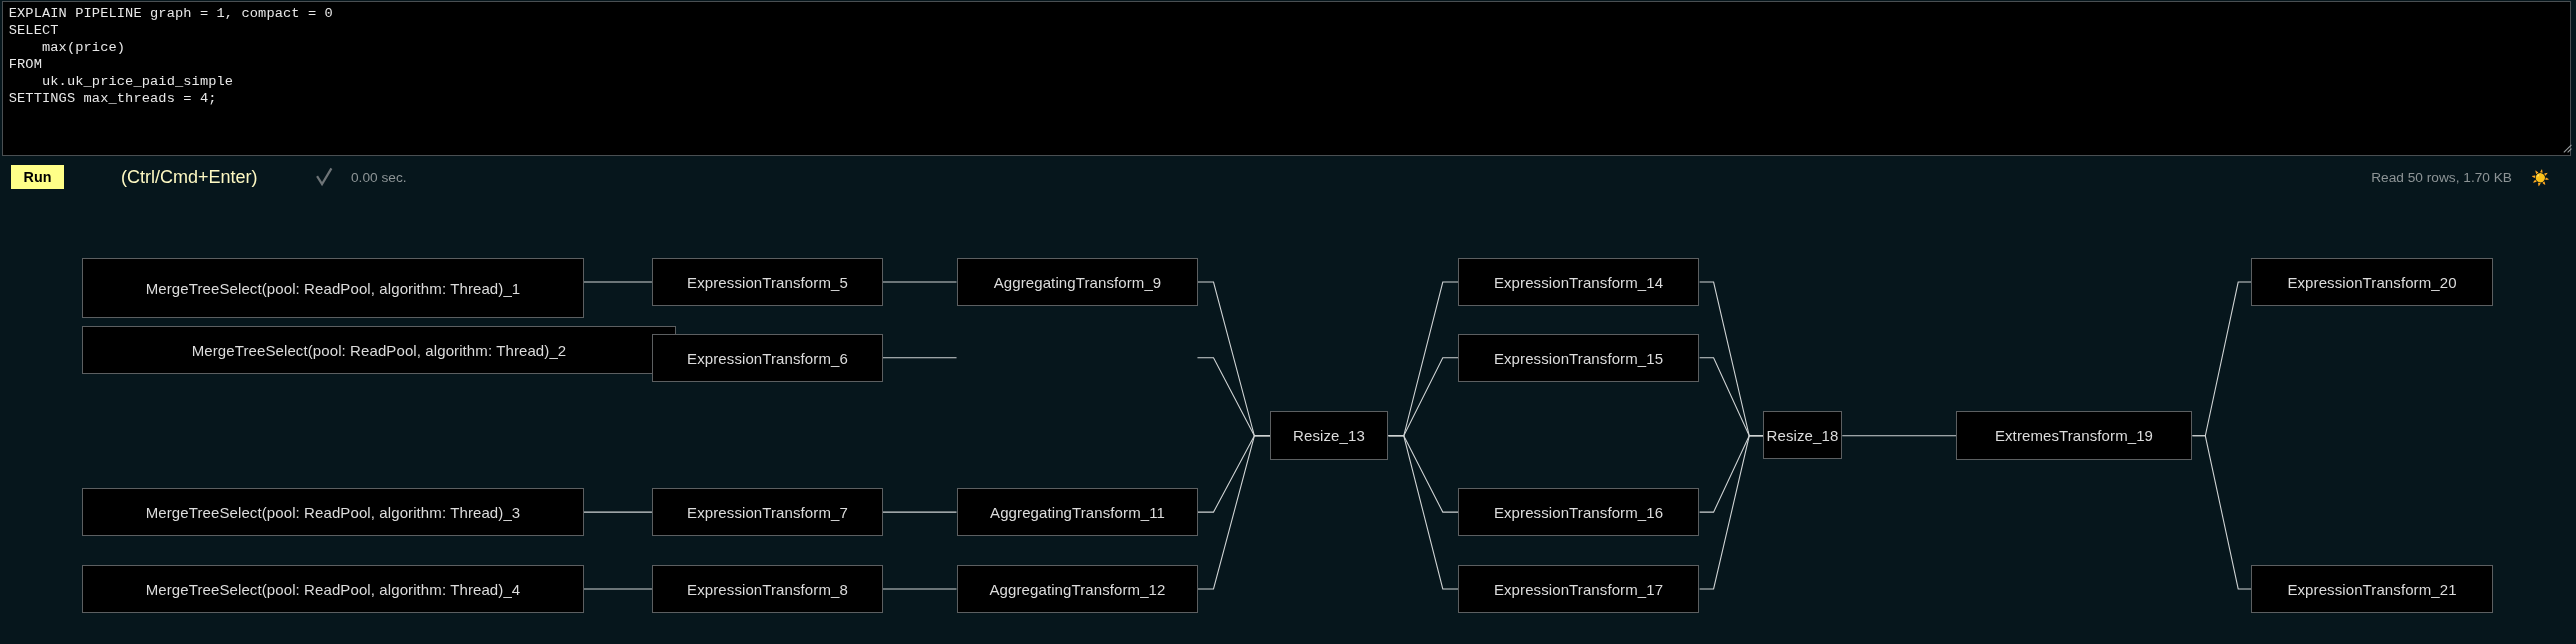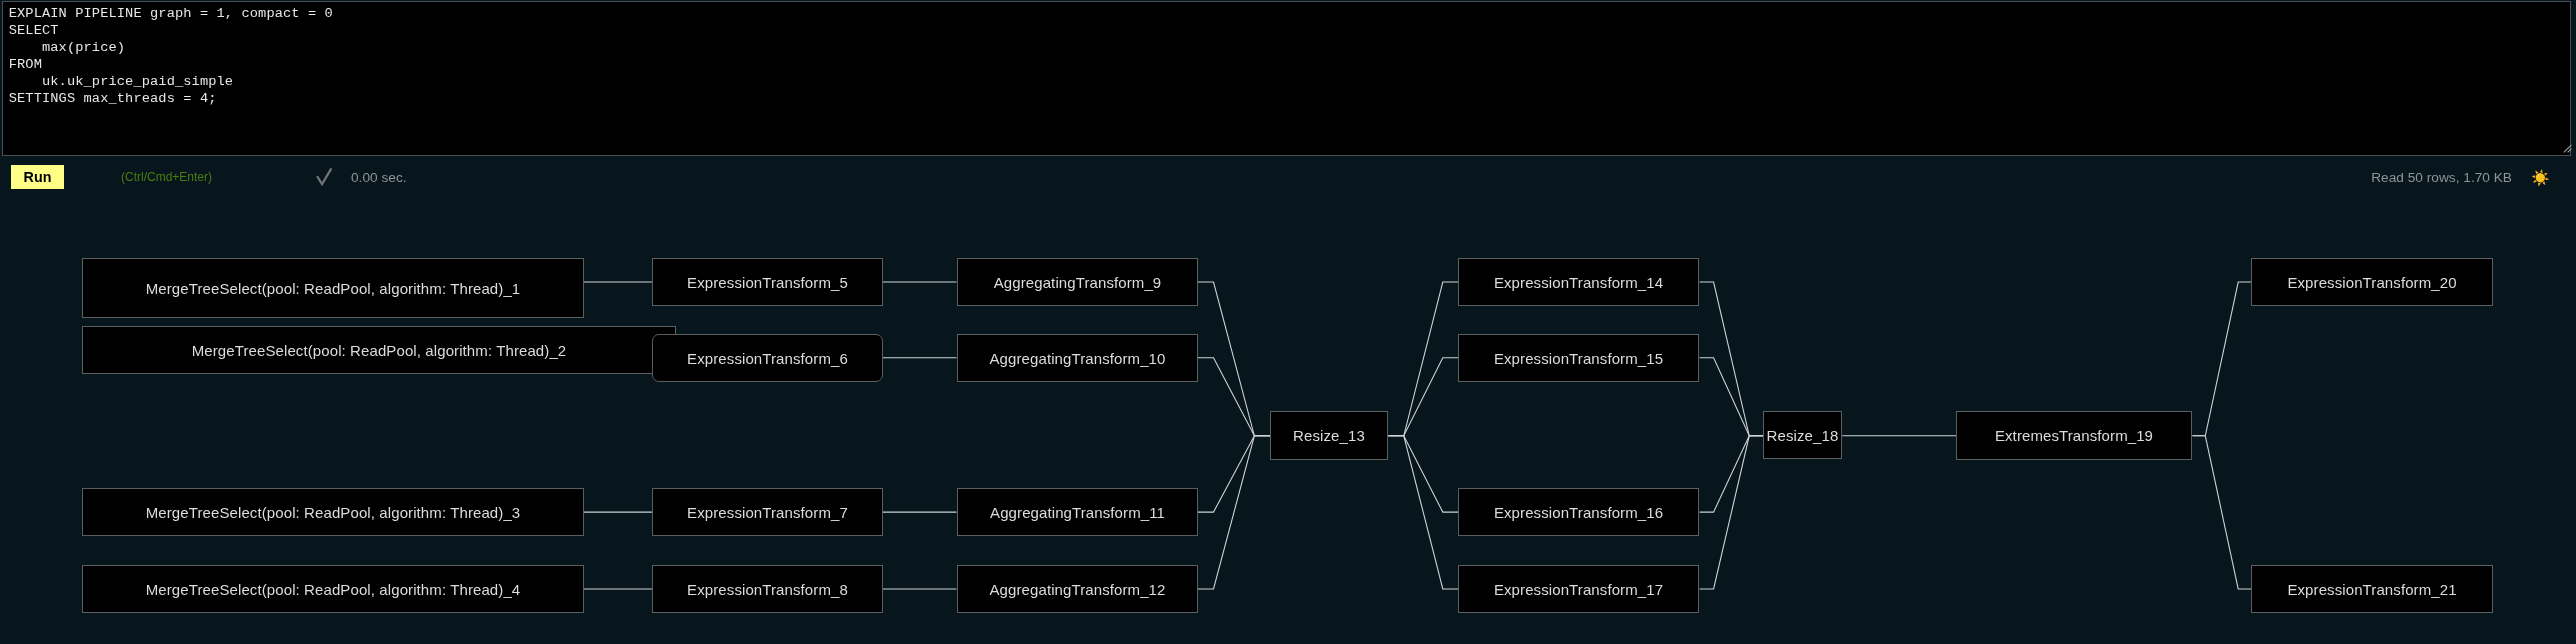--- a/index.html
+++ b/index.html
@@ -58,22 +58,22 @@
     font-size: 14.3px;
     font-weight: bold;
     line-height: 24px;
     text-align: center;
     cursor: pointer;
     padding: 0;
   }
   #hint {
     position: absolute;
     left: 121px; top: 6.6px;
-    font-size: 12px;
-    color: #4d7c0f;
+    font-size: 18px;
+    color: #fef9c3;
     line-height: 23px;
   }
   #check-icon {
     position: absolute;
     left: 316px; top: 7.1px;
     width: 16.5px; height: 22px;
   }
   #elapsed {
     position: absolute;
     left: 351px; top: 6.6px;
@@ -195,35 +195,32 @@
     </div>
     <div class="gnode" style="left: 82px; top: 279px; width: 502px; height: 48px;">
       <span>MergeTreeSelect(pool: ReadPool, algorithm: Thread)_3</span>
     </div>
     <div class="gnode" style="left: 82px; top: 356px; width: 502px; height: 48px;">
       <span>MergeTreeSelect(pool: ReadPool, algorithm: Thread)_4</span>
     </div>
     <div class="gnode" style="left: 652px; top: 49px; width: 231px; height: 48px;">
       <span>ExpressionTransform_5</span>
     </div>
-    <div class="gnode" style="left: 652px; top: 125px; width: 231px; height: 48px; border-radius: 7px;">
+    <div class="gnode" style="left: 652px; top: 125px; width: 231px; height: 48px;">
       <span>ExpressionTransform_6</span>
     </div>
     <div class="gnode" style="left: 652px; top: 279px; width: 231px; height: 48px;">
       <span>ExpressionTransform_7</span>
     </div>
     <div class="gnode" style="left: 652px; top: 356px; width: 231px; height: 48px;">
       <span>ExpressionTransform_8</span>
     </div>
     <div class="gnode" style="left: 957px; top: 49px; width: 241px; height: 48px;">
       <span>AggregatingTransform_9</span>
     </div>
-    <div class="gnode" style="left: 957px; top: 125px; width: 241px; height: 48px;">
-      <span>AggregatingTransform_10</span>
-    </div>
     <div class="gnode" style="left: 957px; top: 279px; width: 241px; height: 48px;">
       <span>AggregatingTransform_11</span>
     </div>
     <div class="gnode" style="left: 957px; top: 356px; width: 241px; height: 48px;">
       <span>AggregatingTransform_12</span>
     </div>
     <div class="gnode" style="left: 1270px; top: 202px; width: 118px; height: 49px;">
       <span>Resize_13</span>
     </div>
     <div class="gnode" style="left: 1458px; top: 49px; width: 241px; height: 48px;">

